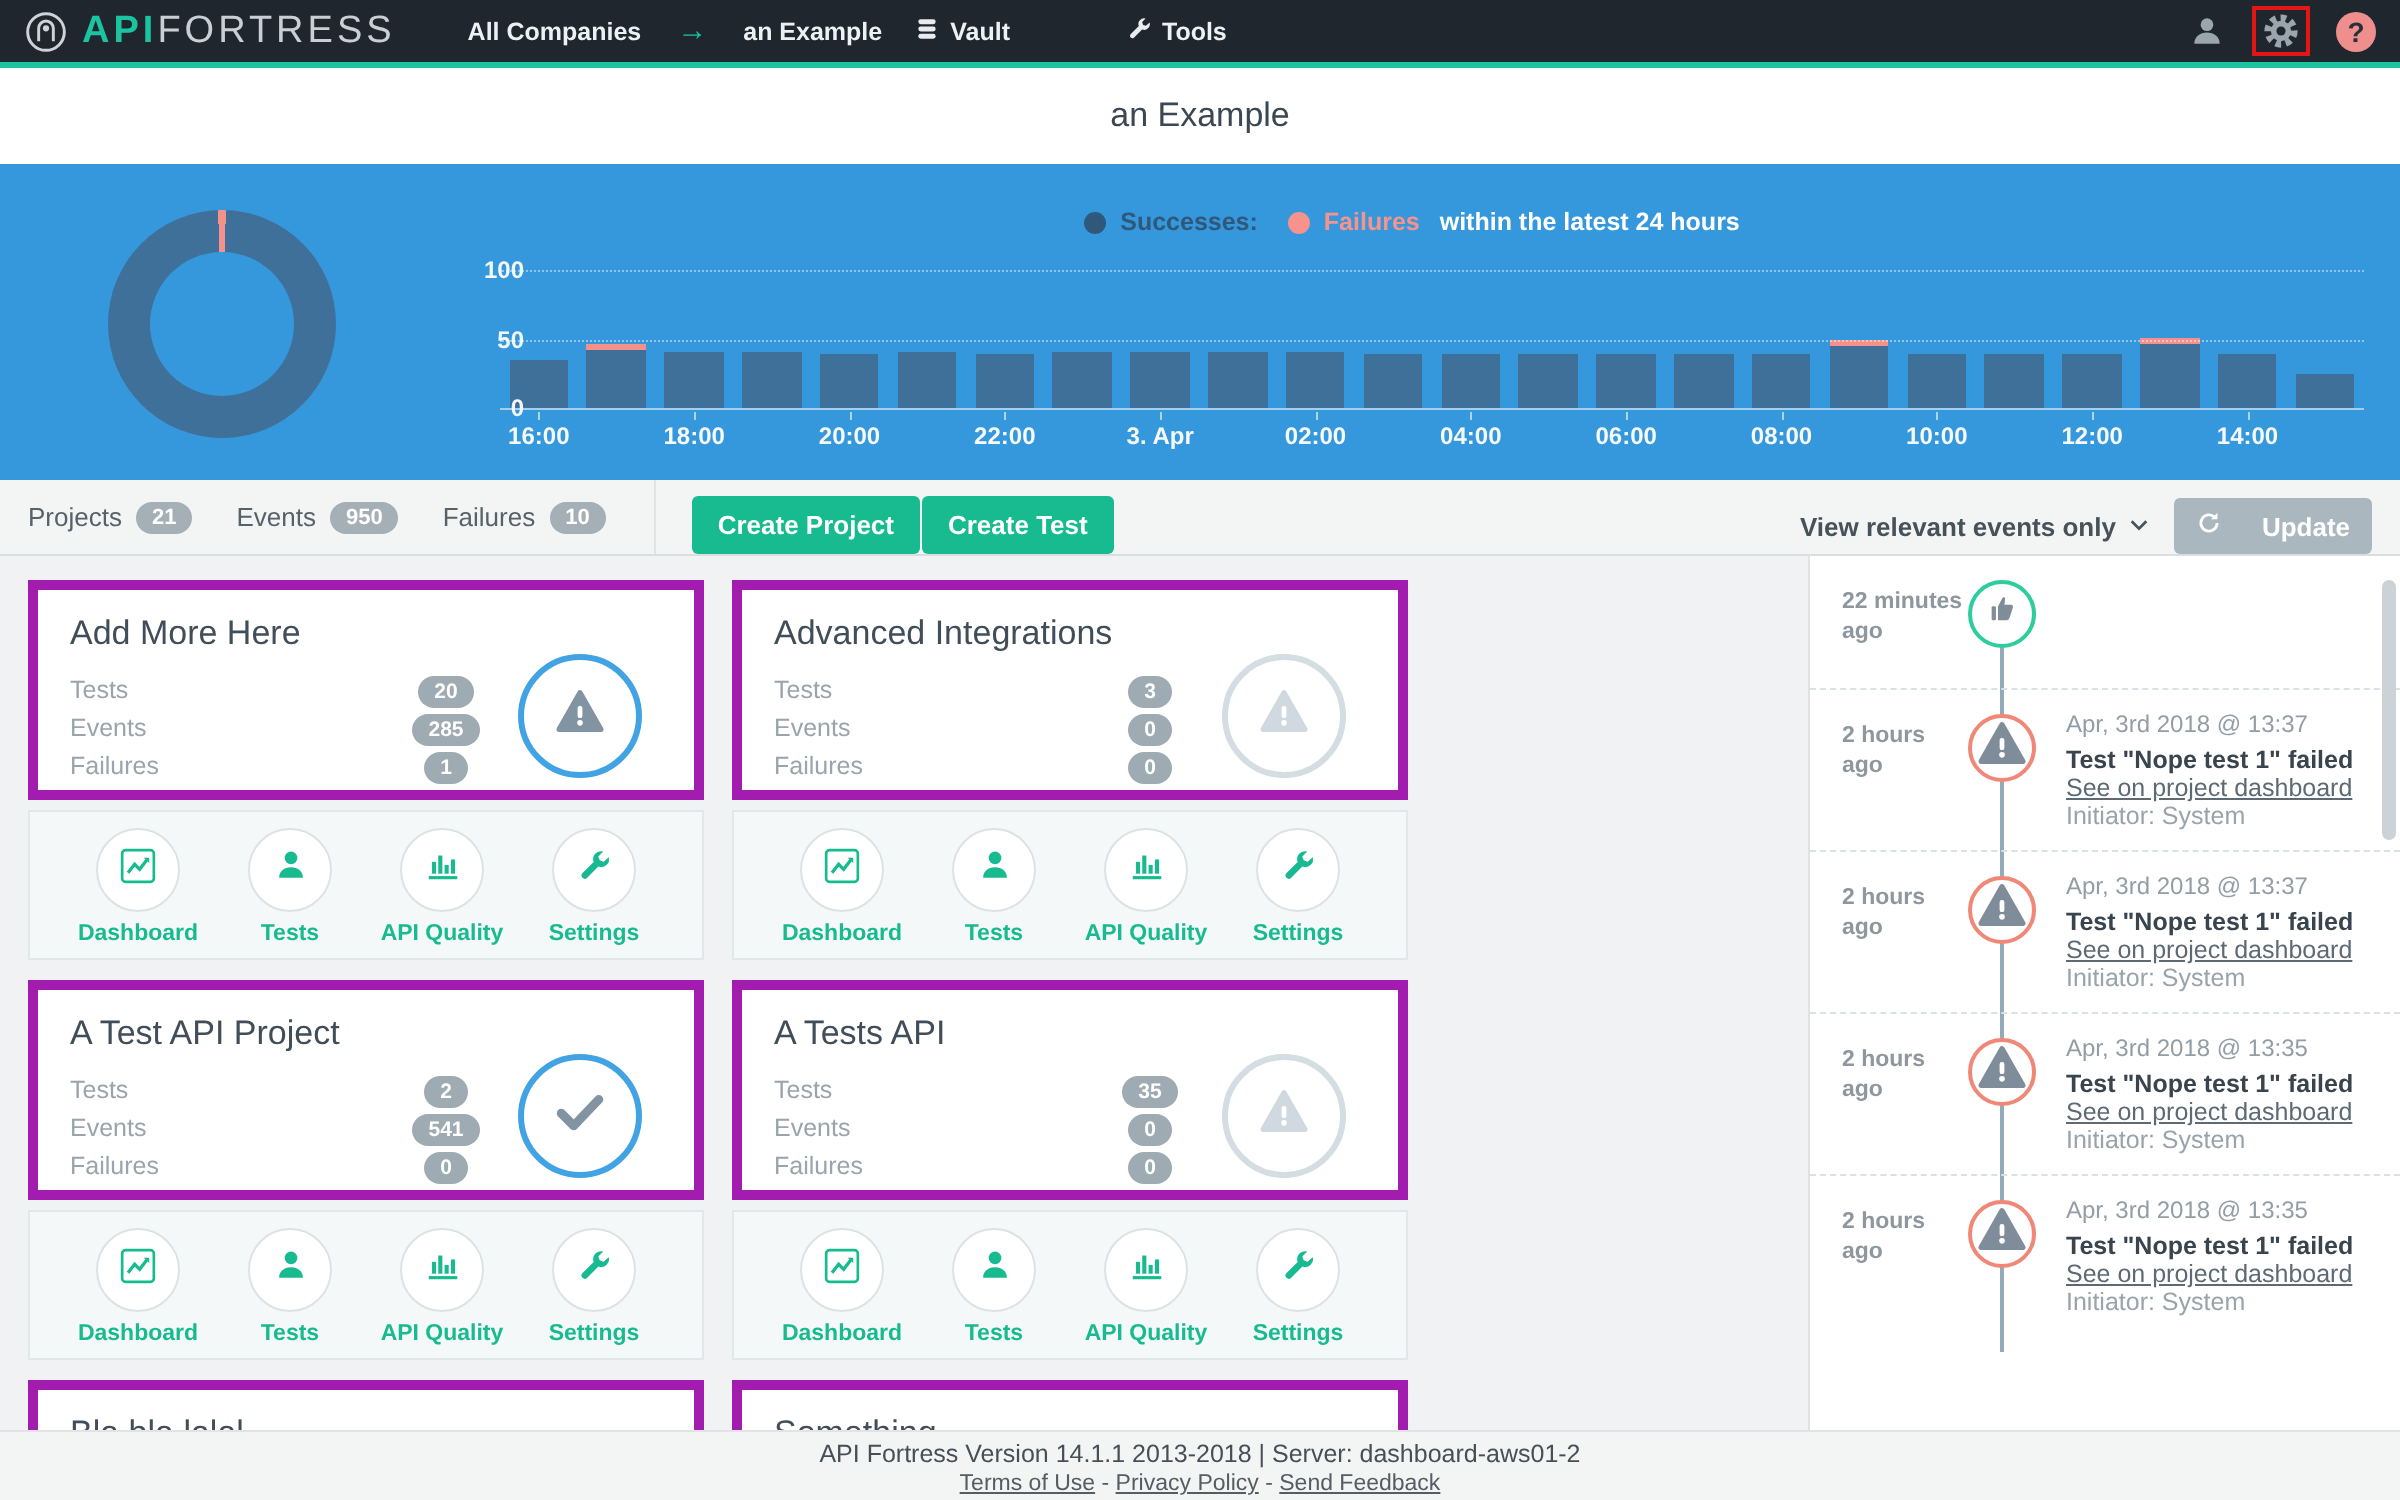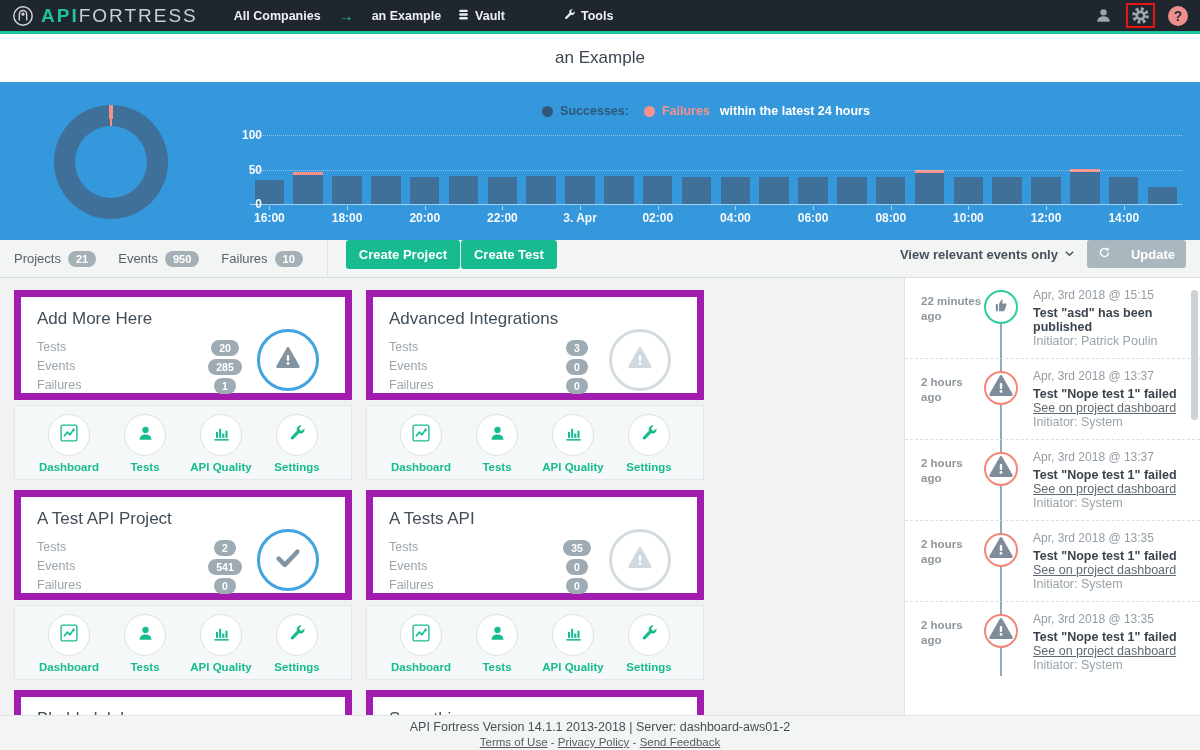--- a/index.html
+++ b/index.html
@@ -51,42 +51,42 @@
   .bar-stack { width:76%; display:flex; flex-direction:column; }
   .bar-seg-success { background:#3f7099; }
   .bar-seg-fail { background:#f5918a; }
   .xlabels { position:absolute; left:20px; right:0; top:124px; height:24px; }
   .xtick { position:absolute; top:0; width:1px; height:4px; background:rgba(255,255,255,.6); }
   .xlabel { position:absolute; top:5px; transform:translateX(-50%); color:#f6fafc;
             font-size:12px; font-weight:700; white-space:nowrap; }
 
   
   .toolbar { height:38px; background:#f3f5f5; border-bottom:1px solid #d9dee1;
-             display:flex; align-items:flex-start; padding:0 14px; }
+             display:flex; align-items:flex-end; padding:0 14px; }
   .stats-group { display:flex; align-items:center; gap:22px; padding-right:24px;
                  border-right:1px solid #dfe3e5; margin-right:18px; height:100%; }
   .stat { display:flex; align-items:center; gap:7px; font-size:13px; color:#57616a; }
   .pill { background:#a5b0b6; color:#fff; border-radius:999px; font-size:11px; font-weight:700;
           padding:2px 8px; min-width:24px; text-align:center; }
   .btn-green { background:#17bb8f; color:#fff; border:none; border-radius:3px; font-weight:700;
                font-size:13px; padding:7px 13px; margin-right:1px; cursor:pointer;
                font-family:"Liberation Sans",sans-serif; }
   .toolbar-right { margin-left:auto; display:flex; align-items:center; gap:12px; }
   .filter-toggle { display:flex; align-items:center; gap:6px; font-size:13px; font-weight:700;
                    color:#46515a; cursor:pointer; }
   .btn-update { background:#aab7be; color:#fff; border:none; border-radius:3px; font-weight:700;
                 font-size:13px; padding:6px 11px; display:flex; align-items:center; gap:20px;
                 cursor:pointer; font-family:"Liberation Sans",sans-serif; }
 
   
   .main { display:flex; height:437px; }
   .main-left { flex:1; padding:12px 10px 0 14px; overflow:hidden; }
   .cards-grid { display:grid; grid-template-columns:338px 338px; column-gap:14px; row-gap:10px; }
   .card-block { display:flex; flex-direction:column; gap:5px; }
-  .card { background:#fff; border:7px solid #a21caf; }
+  .card { background:#fff; border:5px solid #a21caf; }
   .card-info { height:110px; padding:12px 16px; position:relative; }
   .card-title { font-size:17px; color:#414e59; font-weight:400; margin-bottom:8px; }
   .stat-row { display:flex; align-items:center; height:19px; }
   .stat-label { width:150px; font-size:12.5px; color:#9aa4ab; }
   .badge-wrap { width:76px; text-align:center; }
   .card-pill { background:#9fabb2; color:#fff; border-radius:999px; font-size:10.5px; font-weight:700;
                padding:2px 8px; display:inline-block; min-width:22px; }
   .status-circle { position:absolute; right:26px; top:32px; width:62px; height:62px; border-radius:50%;
                    border:3px solid; display:flex; align-items:center; justify-content:center; background:#fff; }
   .ring-blue { border-color:#41a3e3; }
@@ -674,25 +674,20 @@
         <div class="t-event">
           <div class="t-ago">22 minutes ago</div>
           <div class="t-iconcol">
             <div class="t-circle green">
               <span><svg width="17" height="17" viewBox="0 0 24 24" fill="#7f8c99">
                   <path d="M8.5 20V10l3.1-5.8c.5-1 2-.6 1.9.5L13 9h4.6c1 0 1.7 1 1.4 1.9l-2.2 6.8c-.3 1.3-1.1 2.3-2.3 2.3z"></path>
                   <rect x="4" y="10" width="3" height="10" rx="1"></rect>
                 </svg></span>
             </div>
           </div>
-          <div class="t-body">
-            <div class="t-date">Apr, 3rd 2018 @ 15:15</div>
-            <div class="t-title">Test "asd" has been published</div>
-            <div class="t-init">Initiator: Patrick Poulin</div>
-          </div>
         </div>
         <div class="t-event">
           <div class="t-ago">2 hours ago</div>
           <div class="t-iconcol">
             <div class="t-circle salmon">
               <span><svg width="26" height="26" viewBox="0 0 24 24">
                   <path d="M12 3.2 21.6 20H2.4Z" fill="#7f8c99" stroke="#7f8c99" stroke-width="2.5" stroke-linejoin="round"></path>
                   <rect x="10.9" y="9.2" width="2.2" height="5.6" rx="1" fill="#fff"></rect>
                   <circle cx="12" cy="17" r="1.3" fill="#fff"></circle>
                 </svg></span>

